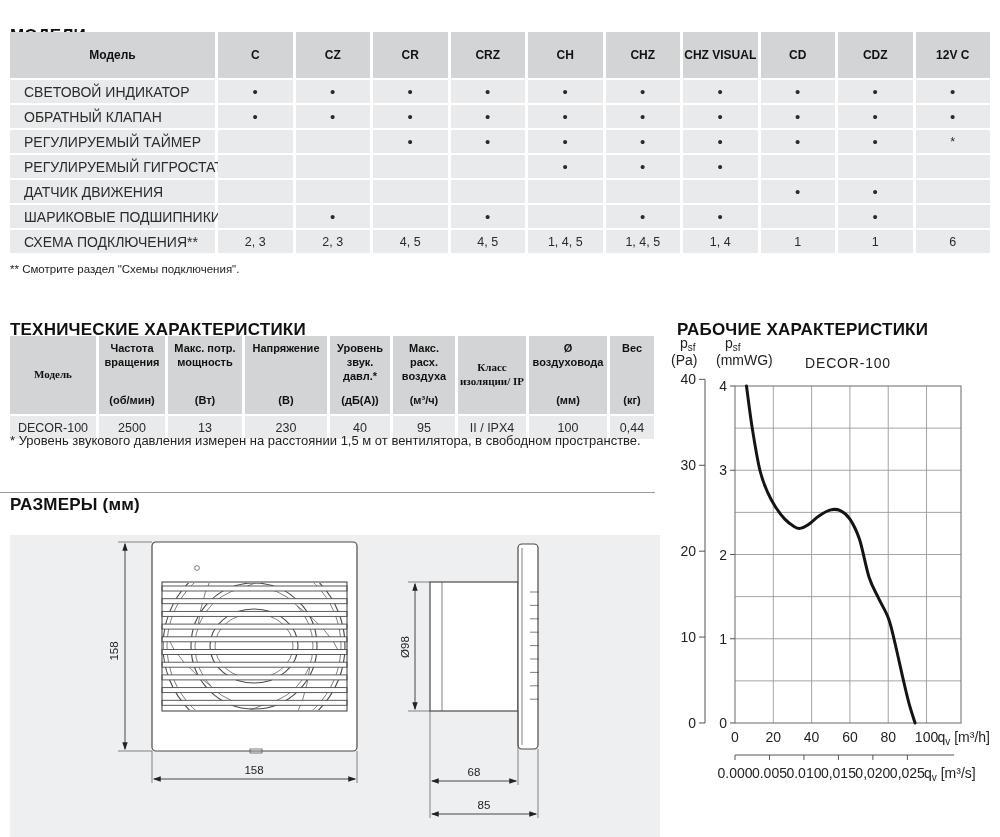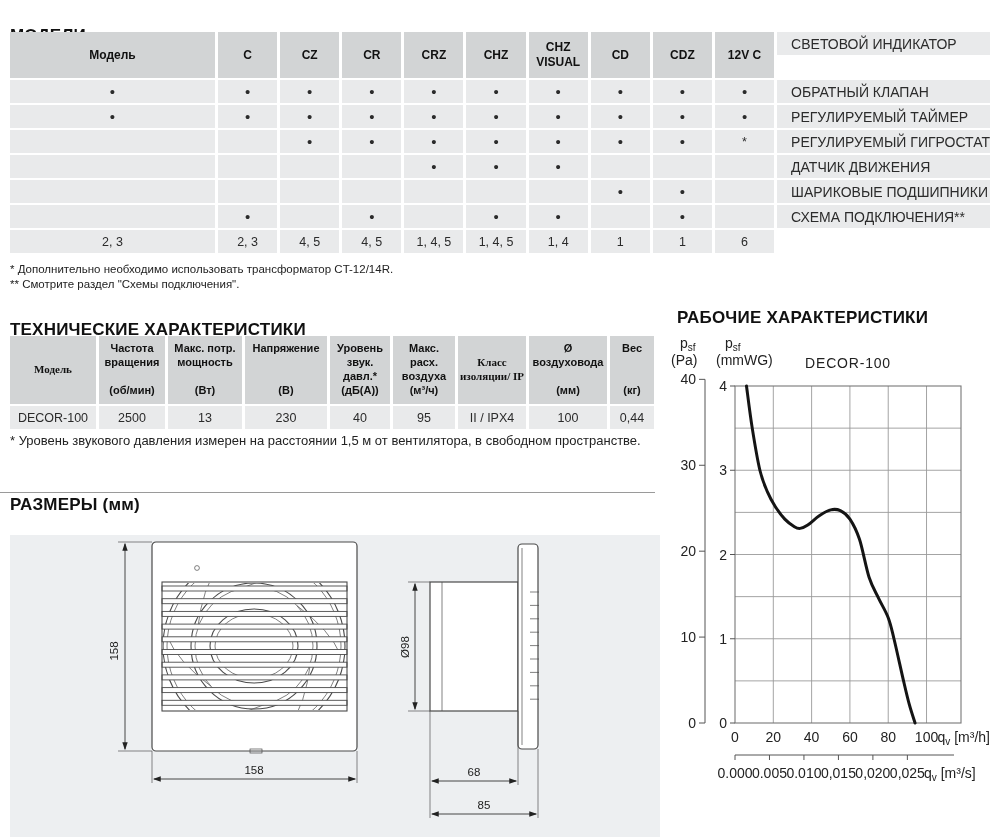--- a/index.html
+++ b/index.html
@@ -16,21 +16,21 @@
     font-size:14px;height:23px;color:#2b2b2b;white-space:nowrap;}
   .mc{background:#e9eaeb;display:flex;align-items:center;justify-content:center;
     font-size:12.5px;height:23px;color:#2b2b2b;}
   .mc .dot{font-size:15px;line-height:1;}
 
   .footnotes{position:absolute;left:10px;top:262px;font-size:11.5px;line-height:15px;color:#222;}
 
   
   #tech-grid{position:absolute;left:10px;top:336px;display:grid;
     grid-template-columns:86px 66px 74px 82px 60px 62px 68px 78px 44px;gap:2px 3px;}
-  .th{background:#d2d4d5;font-weight:700;font-size:11px;text-align:center;height:68px;
+  .th{background:#d2d4d5;font-weight:700;font-size:11px;text-align:center;height:78px;
     display:flex;flex-direction:column;justify-content:space-between;align-items:center;
     padding:6px 2px;box-sizing:border-box;line-height:1.25;color:#111;}
   .th.single{justify-content:center;font-family:Liberation Serif, serif;}
   .tv{background:#e9eaeb;height:23px;display:flex;align-items:center;justify-content:center;
     font-size:12.5px;color:#2b2b2b;}
   .tech-note{position:absolute;left:10px;top:433px;font-size:13px;color:#222;}
 
   .divider{position:absolute;left:0;top:492px;width:655px;height:1px;background:#9a9a9a;}
 
   
@@ -54,20 +54,21 @@
 <div class="page">
 
   <div class="h1" style="left:10px;top:6px;">МОДЕЛИ</div>
 
   <div id="models-grid">
       <div class="mh">Модель</div>
       <div class="mh">C</div>
       <div class="mh">CZ</div>
       <div class="mh">CR</div>
       <div class="mh">CRZ</div>
+      <div class="mh">CH</div>
       <div class="mh">CHZ</div>
       <div class="mh">CHZ VISUAL</div>
       <div class="mh">CD</div>
       <div class="mh">CDZ</div>
       <div class="mh">12V C</div>
       <div class="ml">СВЕТОВОЙ ИНДИКАТОР</div>
       <div class="mc">
         <span class="dot">•</span>
       </div>
       <div class="mc">
@@ -213,21 +214,20 @@
       <div class="mc">4, 5</div>
       <div class="mc">1, 4, 5</div>
       <div class="mc">1, 4, 5</div>
       <div class="mc">1, 4</div>
       <div class="mc">1</div>
       <div class="mc">1</div>
       <div class="mc">6</div>
     </div>
 
   <div class="footnotes">
-    <div>* Дополнительно необходимо использовать трансформатор CT-12/14R.</div>
     <div>** Смотрите раздел "Схемы подключения".</div>
   </div>
 
   <div class="h1" style="left:10px;top:300px;">ТЕХНИЧЕСКИЕ ХАРАКТЕРИСТИКИ</div>
 
   <div id="tech-grid">
       <div class="th single">
         <span>Модель</span>
       </div>
       <div class="th">
@@ -364,21 +364,21 @@
         <line class="dim" x1="422" y1="246" x2="506" y2="246" marker-start="url(#arrS)" marker-end="url(#arrE)"></line>
         <text class="dimtxt" x="464" y="241" text-anchor="middle">68</text>
 
         <line class="ext" x1="528" y1="214" x2="528" y2="283"></line>
         <line class="dim" x1="422" y1="279" x2="526" y2="279" marker-start="url(#arrS)" marker-end="url(#arrE)"></line>
         <text class="dimtxt" x="474" y="274" text-anchor="middle">85</text>
       </g>
     </svg>
   </div>
 
-  <div class="h1" style="left:677px;top:288px;">РАБОЧИЕ ХАРАКТЕРИСТИКИ</div>
+  <div class="h1" style="left:677px;top:300px;">РАБОЧИЕ ХАРАКТЕРИСТИКИ</div>
 
   <svg id="perf-chart" width="330" height="480" viewBox="0 0 330 480">
       <line x1="105.30508474576271" y1="58" x2="105.30508474576271" y2="395" stroke="#9a9a9a" stroke-width="0.9"></line>
       <line x1="143.61016949152543" y1="58" x2="143.61016949152543" y2="395" stroke="#9a9a9a" stroke-width="0.9"></line>
       <line x1="181.91525423728814" y1="58" x2="181.91525423728814" y2="395" stroke="#9a9a9a" stroke-width="0.9"></line>
       <line x1="220.22033898305085" y1="58" x2="220.22033898305085" y2="395" stroke="#9a9a9a" stroke-width="0.9"></line>
       <line x1="258.52542372881356" y1="58" x2="258.52542372881356" y2="395" stroke="#9a9a9a" stroke-width="0.9"></line>
       <line x1="67" y1="352.875" x2="293" y2="352.875" stroke="#9a9a9a" stroke-width="0.9"></line>
       <line x1="67" y1="310.75" x2="293" y2="310.75" stroke="#9a9a9a" stroke-width="0.9"></line>
       <line x1="67" y1="268.625" x2="293" y2="268.625" stroke="#9a9a9a" stroke-width="0.9"></line>

